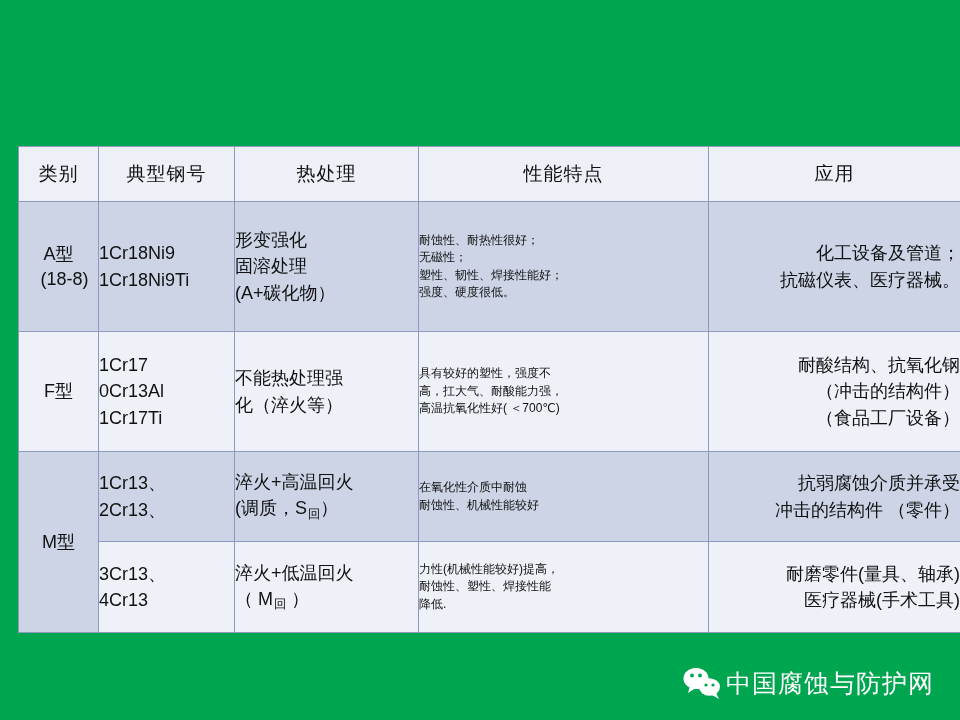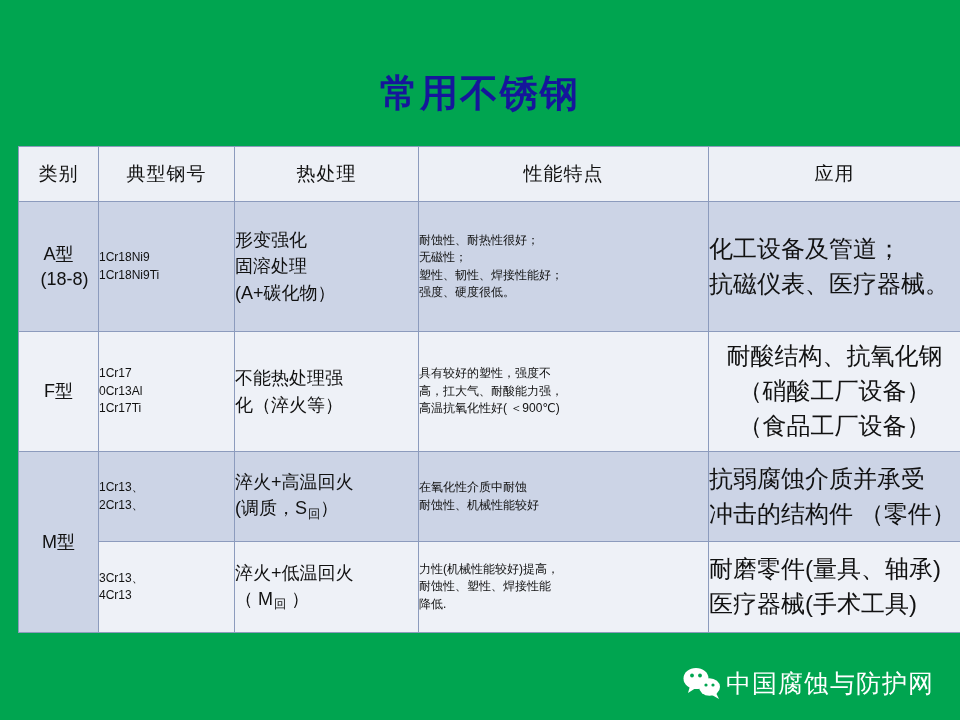--- a/index.html
+++ b/index.html
@@ -90,21 +90,21 @@
     line-height: 1.35;
   }
   td.cat .sub {
     display: block;
     padding-left: 12px;
   }
 
   
   td.grade {
     padding-left: 14px;
-    font-size: 12px;
+    font-size: 18px;
     font-weight: bold;
     color: #a32aa8;
     line-height: 1.45;
   }
   td.grade .ln { display: block; white-space: nowrap; }
 
   
   td.heat {
     padding-left: 14px;
     padding-right: 6px;
@@ -122,23 +122,24 @@
     font-size: 12px;
     color: #111;
     line-height: 1.45;
   }
   td.prop .ln { display: block; }
 
   
   td.app {
     padding-left: 12px;
     padding-right: 6px;
-    font-size: 24px;
+    font-size: 18px;
     color: #111;
     line-height: 1.45;
+    text-align: right;
   }
   td.app .ln { display: block; }
 
   .center-lines { text-align: center; }
 
   sub.hui {
     font-size: 0.68em;
     vertical-align: -0.28em;
     padding-left: 1px;
   }
@@ -163,21 +164,20 @@
     color: #ffffff;
     letter-spacing: 1px;
     line-height: 1;
   }
 </style>
 </head>
 <body>
 
 <div class="slide">
 
-  <div class="slide-title">常用不锈钢</div>
 
   <div class="table-wrap">
     <table class="steel">
       <colgroup>
         <col class="c1">
           <col class="c2">
           <col class="c3">
           <col class="c4">
           <col class="c5">
       </colgroup>
@@ -227,25 +227,25 @@
             <span class="ln">0Cr13Al</span>
             <span class="ln">1Cr17Ti</span>
           </td>
           <td class="heat shade-b">
             <span class="ln">不能热处理强</span>
             <span class="ln">化（淬火等）</span>
           </td>
           <td class="prop shade-b">
             <span class="ln">具有较好的塑性，强度不</span>
             <span class="ln">高，扛大气、耐酸能力强，</span>
-            <span class="ln">高温抗氧化性好( ＜900℃)</span>
+            <span class="ln">高温抗氧化性好( ＜700℃)</span>
           </td>
           <td class="app shade-b center-lines">
             <span class="ln">耐酸结构、抗氧化钢</span>
-            <span class="ln">（硝酸工厂设备）</span>
+            <span class="ln">（冲击的结构件）</span>
             <span class="ln">（食品工厂设备）</span>
           </td>
         </tr>
 
         <tr style="height:90px;">
           <td class="cat shade-a" rowspan="2">
             <span>M型</span>
           </td>
           <td class="grade shade-a">
             <span class="ln">1Cr13、</span>

